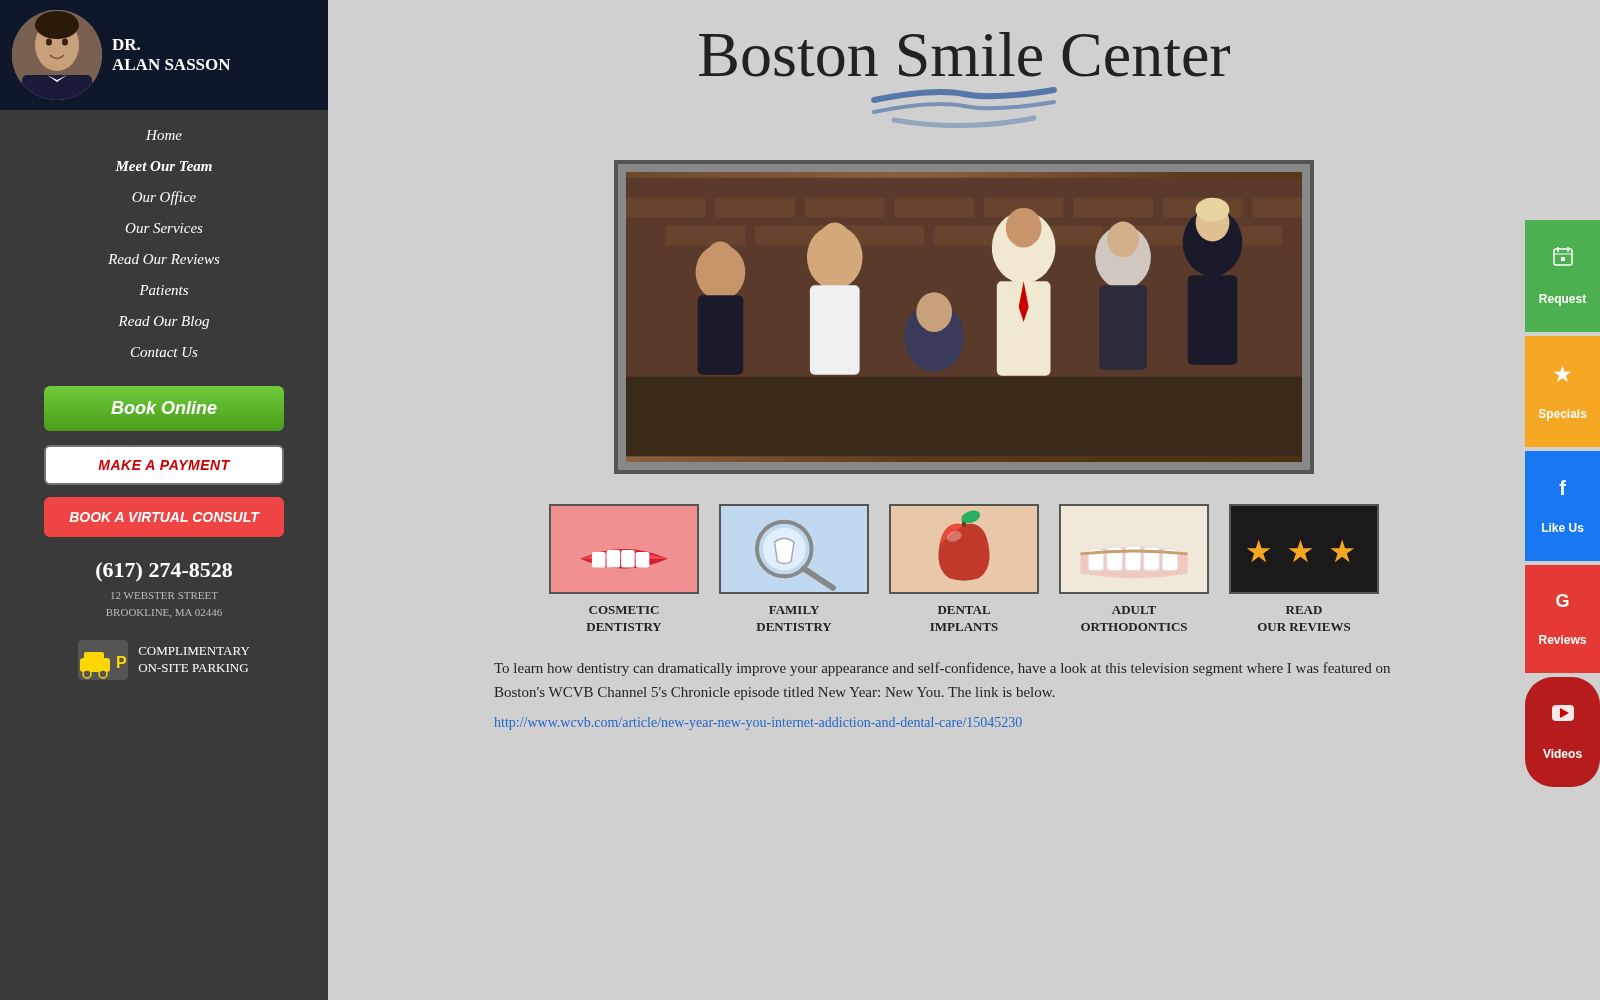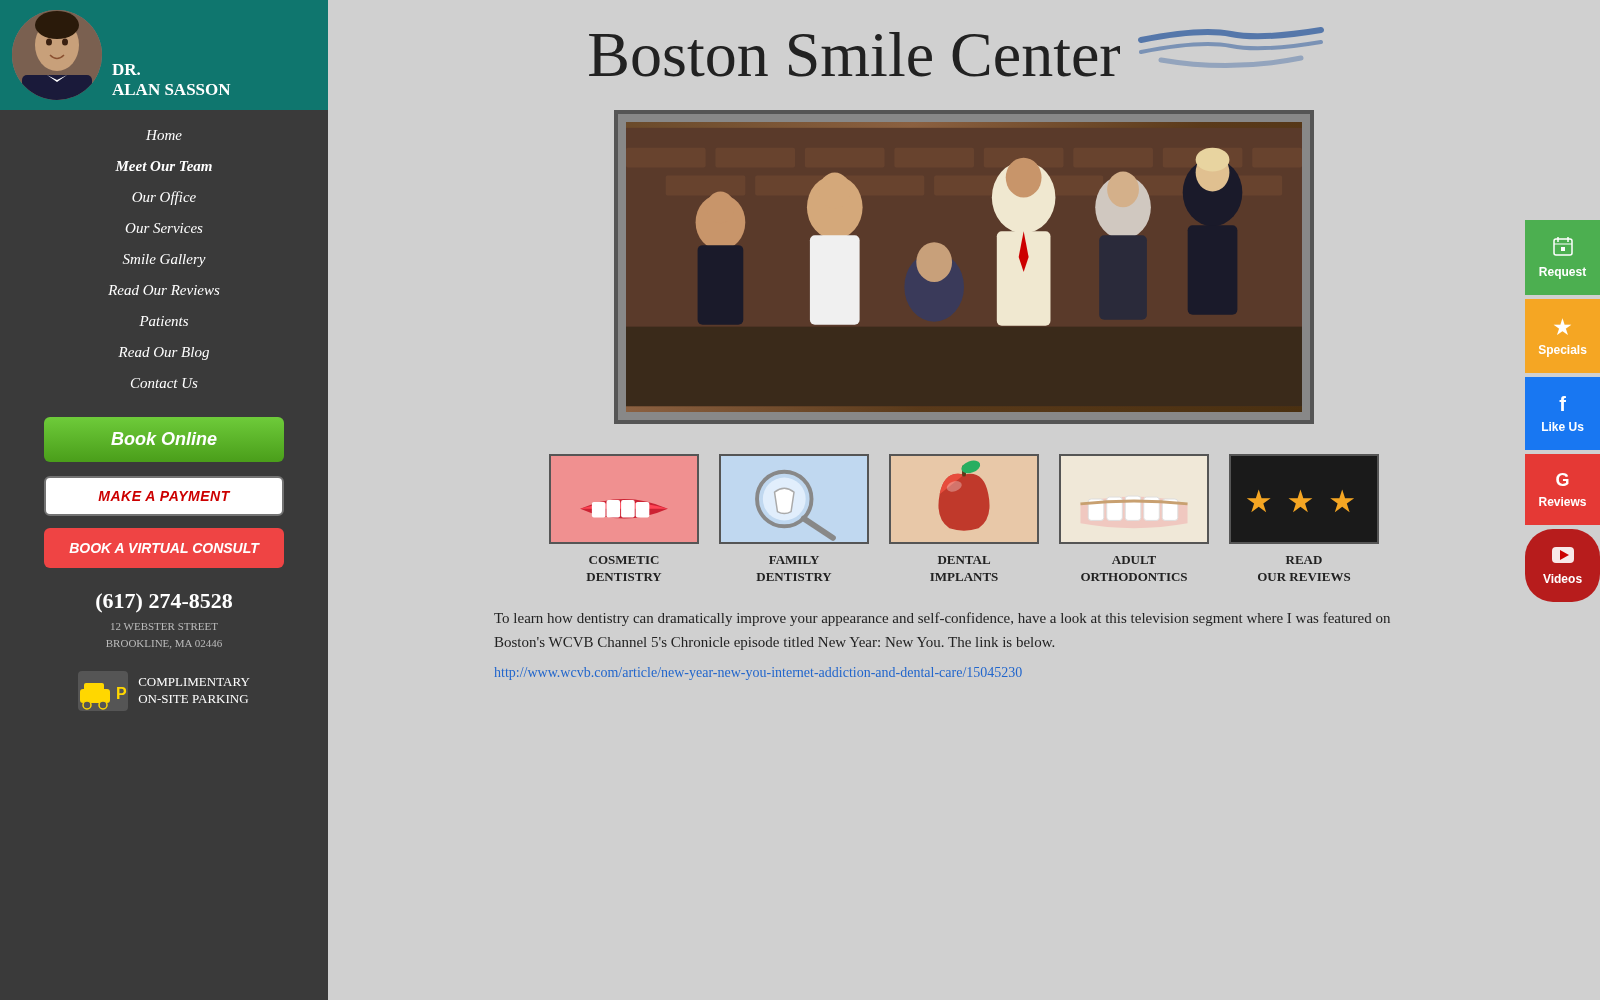--- a/index.html
+++ b/index.html
@@ -11,23 +11,23 @@
       min-height: 1000px;
       background: #3a3a3a;
       flex-shrink: 0;
       display: flex;
       flex-direction: column;
       align-items: center;
       padding-bottom: 20px;
     }
     #sidebar-header {
       width: 100%;
-      background: #0f766e;
-      display: flex;
-      align-items: flex-end;
+      background: #0f172a;
+      display: flex;
+      align-items: center;
       padding: 10px 12px;
       gap: 10px;
     }
     #doctor-avatar {
       width: 90px;
       height: 90px;
       border-radius: 50%;
       background: #888;
       overflow: hidden;
       flex-shrink: 0;
@@ -142,27 +142,27 @@
       position: fixed;
       right: 0;
       top: 220px;
       display: flex;
       flex-direction: column;
       gap: 4px;
       z-index: 100;
     }
     .right-btn {
       width: 75px;
-      padding: 16px 5px;
+      padding: 26px 5px;
       border: none;
       cursor: pointer;
       display: flex;
       flex-direction: column;
       align-items: center;
-      gap: 4px;
+      gap: 21px;
       font-size: 12px;
       font-weight: bold;
       color: #fff;
     }
     .right-btn.green { background: #4caf50; }
     .right-btn.yellow { background: #f5a623; }
     .right-btn.blue { background: #1877f2; }
     .right-btn.google { background: #e53935; }
     .right-btn.yt { background: #b71c1c; border-radius: 28px; }
     .right-btn-icon { font-size: 20px; }
@@ -184,20 +184,21 @@
     #logo-text {
       font-size: 64px;
       font-family: 'Times New Roman', serif;
       color: #222;
       font-weight: normal;
       text-align: center;
       line-height: 1.1;
     }
     #logo-subtitle {
       display: flex;
+      flex-direction: column;
       align-items: center;
     }
     #smile-swoosh {
       width: 220px;
       margin-top: -10px;
     }
     #team-photo-frame {
       border: 4px solid #555;
       padding: 8px;
       background: #888;
@@ -302,21 +303,20 @@
       <div style="color:#fff;font-size:17px;font-weight:bold;">DR.</div>
       <div style="color:#fff;font-size:17px;font-weight:bold;">ALAN SASSON</div>
     </div>
   </div>
 
   <nav id="sidebar-nav">
     <a class="nav-item">Home</a>
     <a class="nav-item active">Meet Our Team</a>
     <a class="nav-item">Our Office</a>
     <a class="nav-item">Our Services</a>
-    <a class="nav-item">Smile Gallery</a>
     <a class="nav-item">Read Our Reviews</a>
     <a class="nav-item">Patients</a>
     <a class="nav-item">Read Our Blog</a>
     <a class="nav-item">Contact Us</a>
   </nav>
 
   <button id="book-online-btn">Book Online</button>
   <button id="make-payment-btn">Make A Payment</button>
   <button id="book-virtual-btn">Book a Virtual Consult</button>
 

